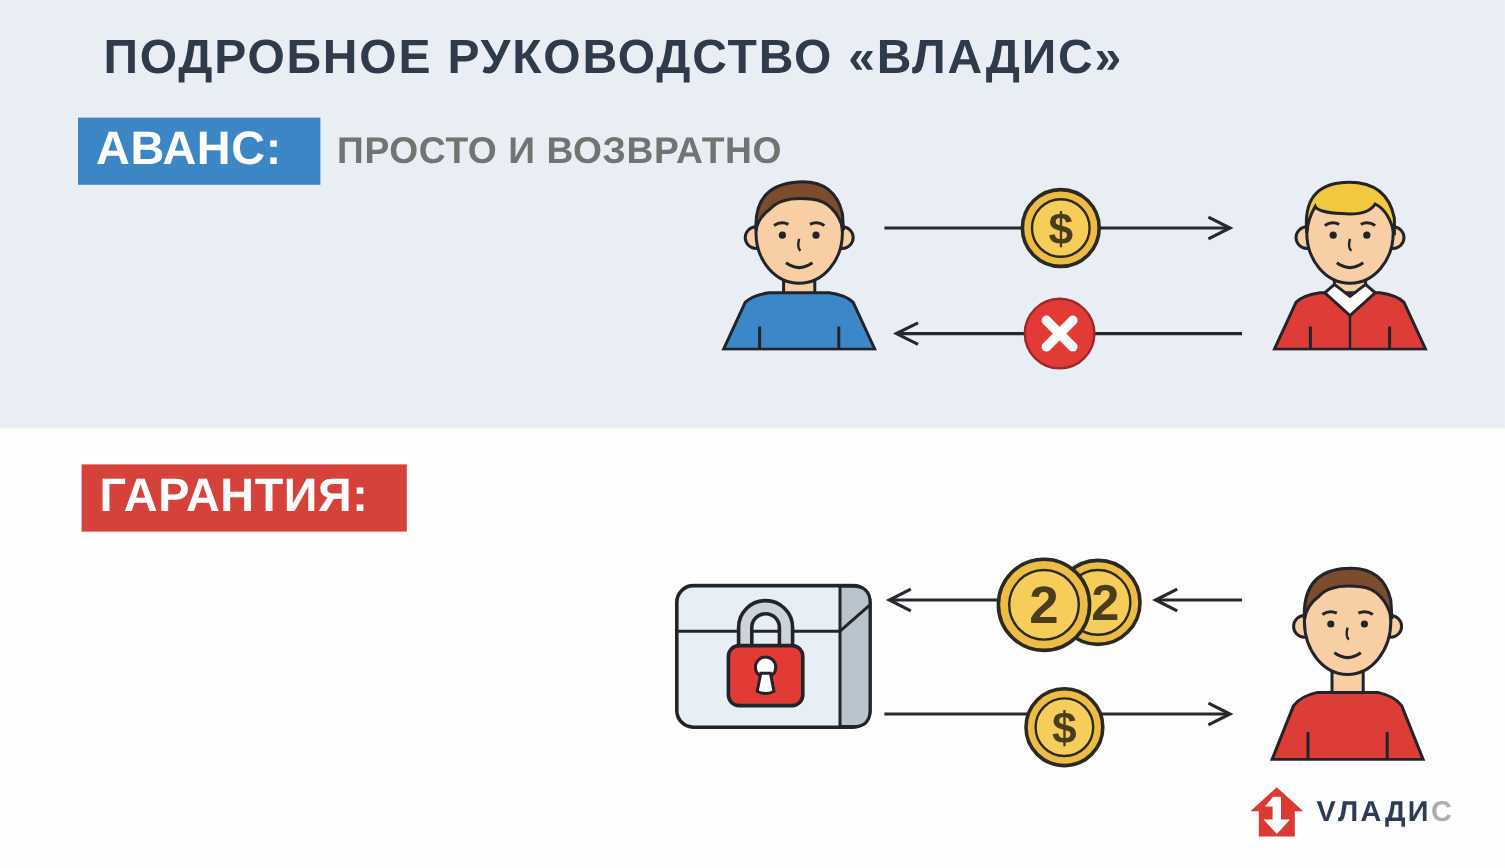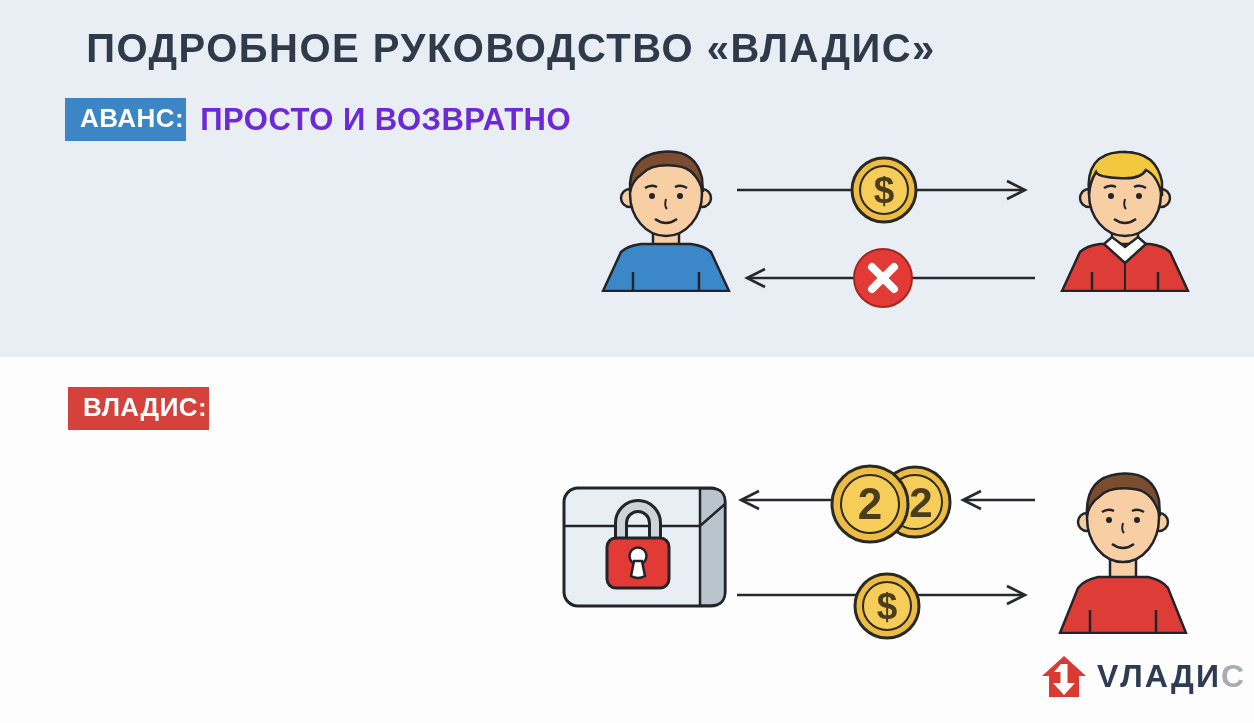--- a/index.html
+++ b/index.html
@@ -13,35 +13,35 @@
   .page-title {
     position:absolute; left:0; top:26px; width:1022px;
     text-align:center; font-size:40px; font-weight:bold;
     letter-spacing:1.5px; color:#2f3a4a;
   }
 
   .badge-row { position:absolute; display:flex; align-items:center; gap:14px; }
   .badge-row-1 { left:65px; top:98px; }
   .badge-row-2 { left:68px; top:387px; }
   .badge {
-    display:inline-block; padding:5px 2px 7px 15px;
-    font-size:26px; font-weight:bold; color:#ffffff; letter-spacing:0.5px;
+    display:inline-block; padding:5px 32px 7px 15px;
+    font-size:39px; font-weight:bold; color:#ffffff; letter-spacing:0.5px;
   }
   .badge-blue { background:#3d86c6; }
   .badge-red  { background:#d5423c; }
   .heading { font-size:31px; font-weight:bold; letter-spacing:0.5px; }
-  .heading-blue { color:#6d28d9; }
+  .heading-blue { color:#737373; }
   .heading-red  { color:#d0342f; }
 
   .abs { position:absolute; }
   svg { display:block; }
   .coin-text { font-family:"Liberation Sans", sans-serif; font-weight:600; fill:#4a3c1e; }
 
   .logo { position:absolute; left:1041px; top:655px; display:flex; align-items:center; gap:10px; }
-  .logo-text { font-size:32px; font-weight:bold; letter-spacing:2px; color:#2e3c52; }
+  .logo-text { font-size:24px; font-weight:bold; letter-spacing:2px; color:#2e3c52; }
   .logo-text .grey { color:#a9adb3; }
 </style>
 </head>
 <body>
 
 <div class="canvas">
 
   <div class="section-top"></div>
   <div class="section-bottom"></div>
 
@@ -104,21 +104,21 @@
     <path d="M 33,48 Q 29,8 64,6 Q 100,4 106,36 L 106,50 Q 102,30 90,24 Q 84,34 62,32 Q 42,31 40,26 Q 34,36 33,48 Z" fill="#f2c83e" stroke="#23242a" stroke-width="2.5"></path>
     <path d="M 48,42 q 6,-4 12,-1" fill="none" stroke="#23242a" stroke-width="2.5"></path>
     <path d="M 78,41 q 6,-3 12,1" fill="none" stroke="#23242a" stroke-width="2.5"></path>
     <circle cx="55" cy="50" r="3" fill="#23242a"></circle>
     <circle cx="83" cy="50" r="3" fill="#23242a"></circle>
     <path d="M 69,53 q -2,7 1,10" fill="none" stroke="#23242a" stroke-width="2"></path>
     <path d="M 58,73 q 11,8 22,0" fill="none" stroke="#23242a" stroke-width="2.5"></path>
   </svg>
 
   <div class="badge-row badge-row-2">
-    <span class="badge badge-red">ВЛАДИС:</span>
+    <span class="badge badge-red">ГАРАНТИЯ:</span>
   </div>
 
   <svg class="abs" style="left:562px; top:486px;" width="165" height="122" viewBox="0 0 165 122">
     <rect x="2" y="2" width="161" height="118" rx="14" fill="#e7eef4" stroke="#23242a" stroke-width="3"></rect>
     <path d="M 138,2.5 L 149,2.5 Q 163,2.5 163,16 L 163,106 Q 163,119.5 149,119.5 L 138,119.5 Z" fill="#bac4cd" stroke="#23242a" stroke-width="2.5"></path>
     <line x1="3" y1="40" x2="138" y2="40" stroke="#23242a" stroke-width="2.5"></line>
     <line x1="138" y1="40" x2="163" y2="18" stroke="#23242a" stroke-width="2.5"></line>
     <path d="M 59,56 L 59,37 A 17,17 0 0 1 93,37 L 93,56" fill="none" stroke="#23242a" stroke-width="14"></path>
     <path d="M 59,56 L 59,37 A 17,17 0 0 1 93,37 L 93,56" fill="none" stroke="#ccd3d9" stroke-width="8"></path>
     <rect x="45" y="52" width="62" height="50" rx="9" fill="#e23b35" stroke="#23242a" stroke-width="3"></rect>

